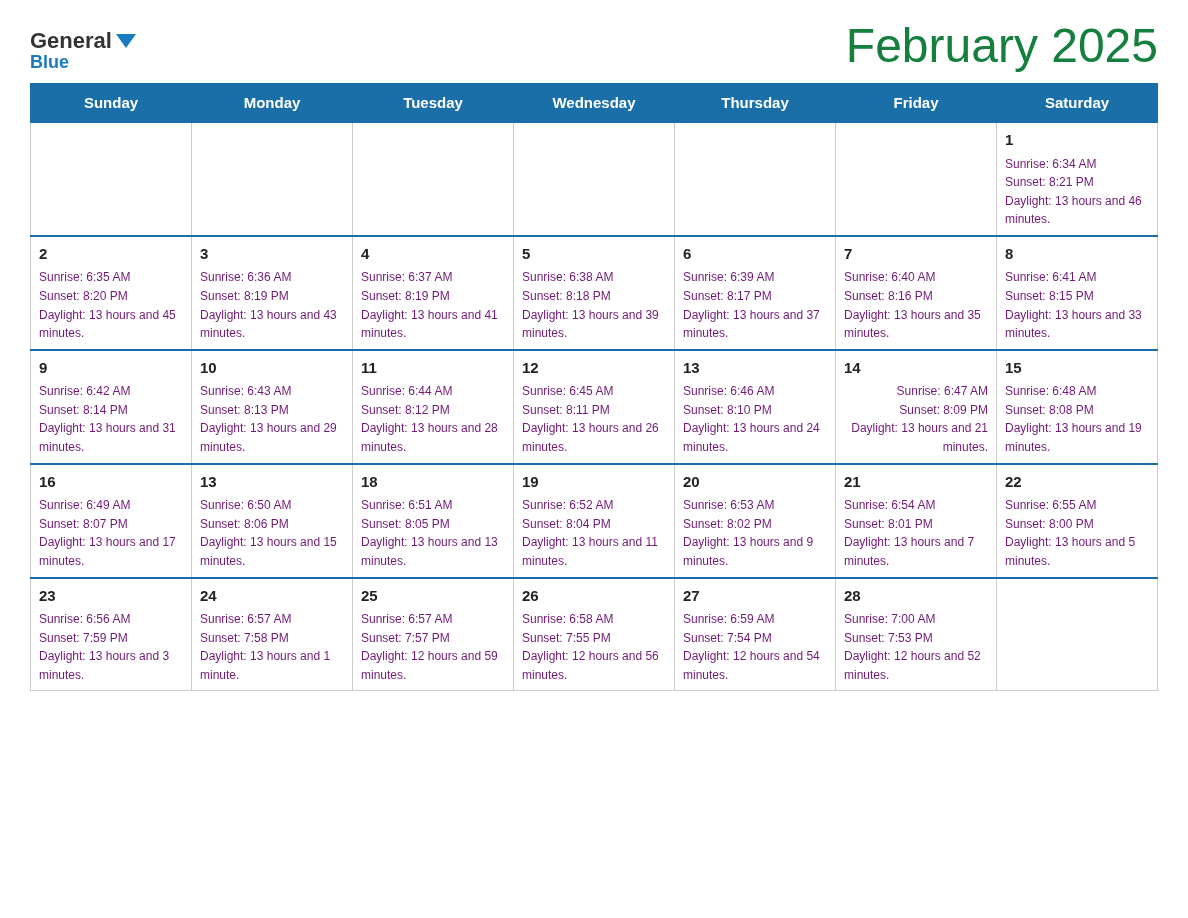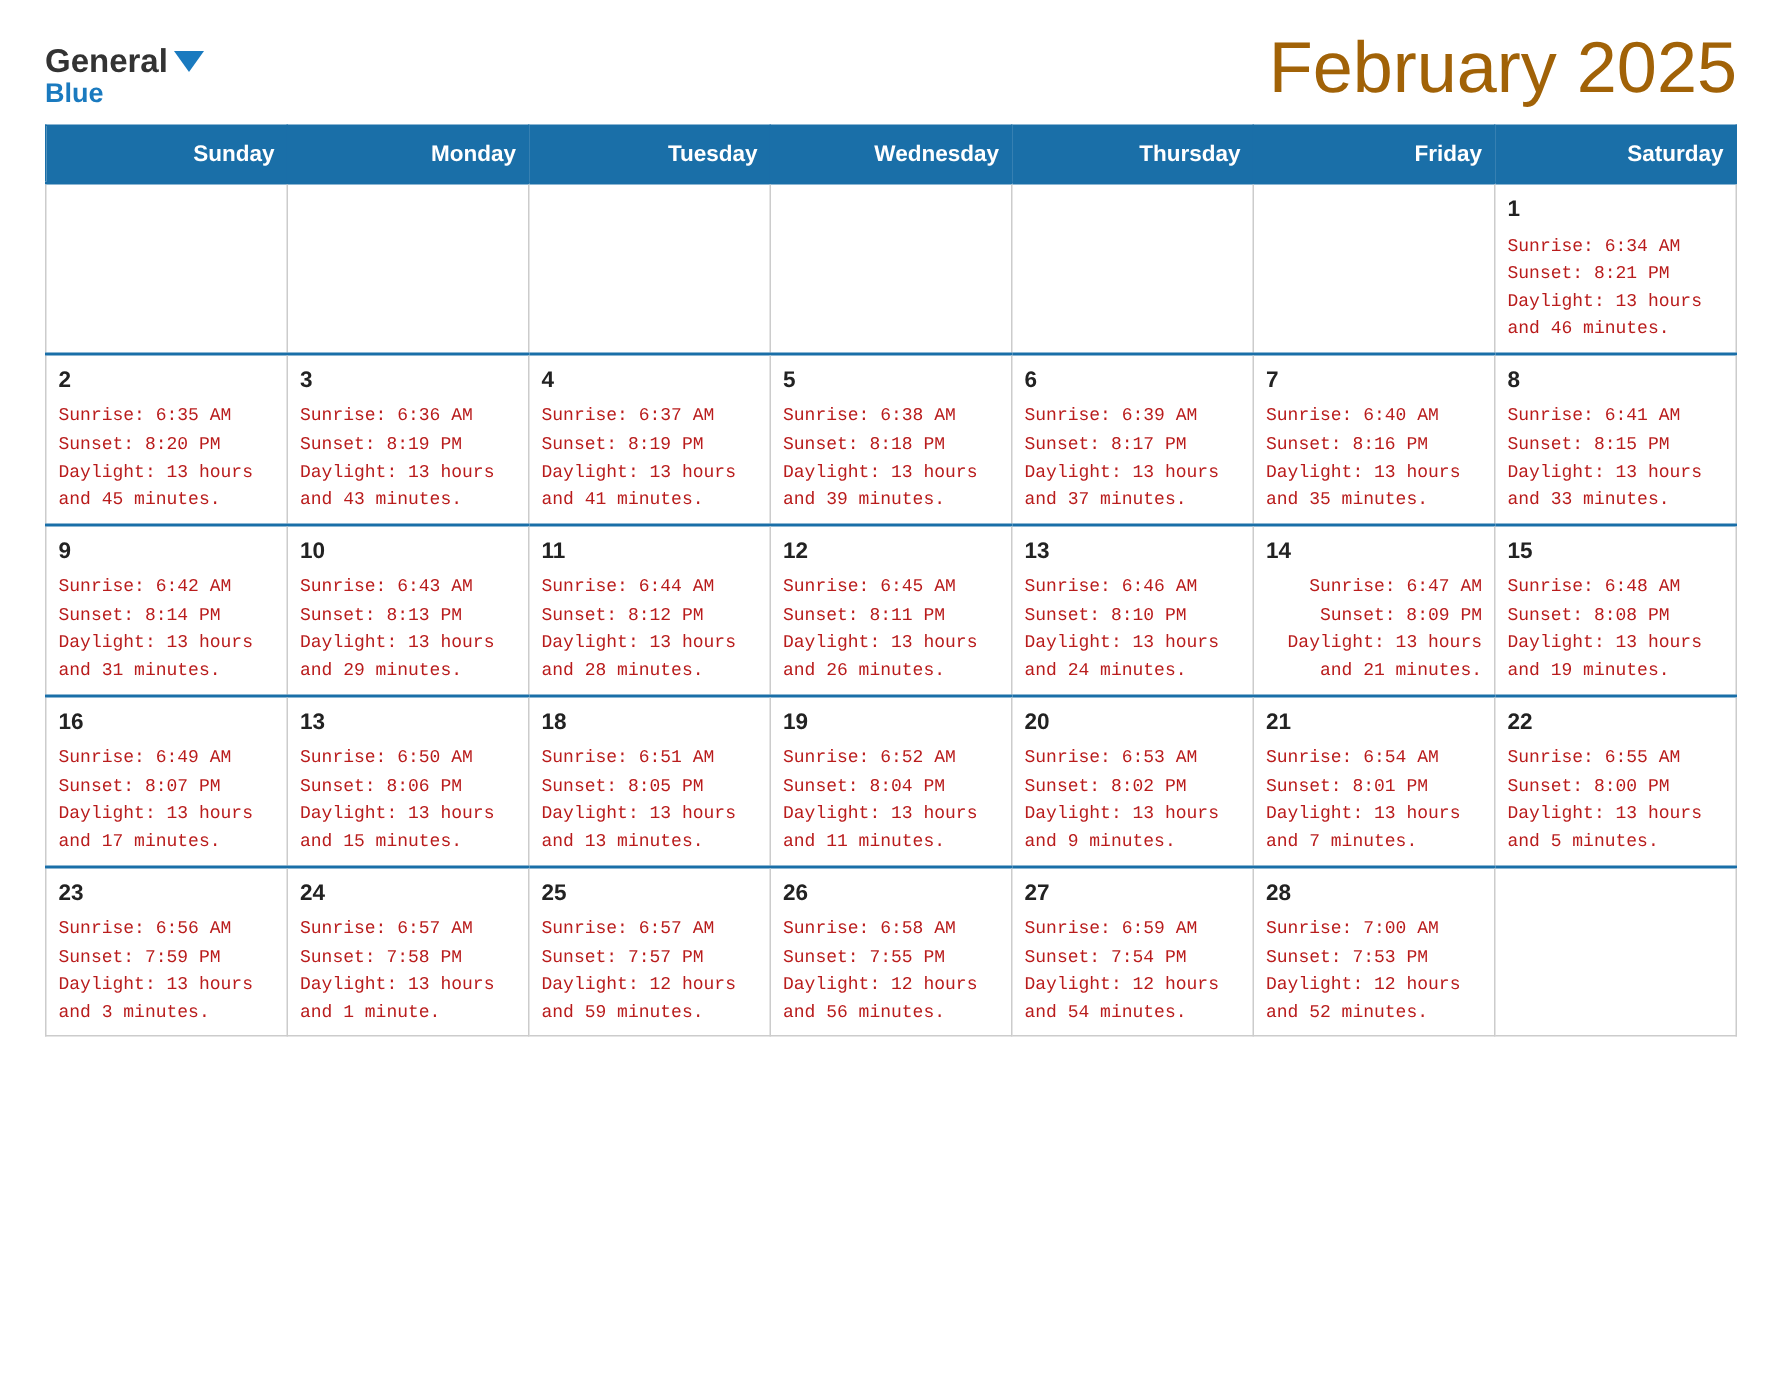--- a/index.html
+++ b/index.html
@@ -44,40 +44,40 @@
       color: #1a7abf;
       font-size: 18px;
       font-weight: bold;
     }
     .title-block {
       text-align: right;
     }
     .month-title {
       font-size: 48px;
       font-weight: normal;
-      color: #a16207;
+      color: #15803d;
       line-height: 1.1;
     }
     .location {
       font-size: 18px;
       color: #555;
       margin-top: 4px;
     }
     .calendar {
       width: 100%;
       border-collapse: collapse;
       margin-top: 10px;
     }
     .calendar th {
       background-color: #1a6fa8;
       color: #fff;
       padding: 10px 8px;
       font-size: 15px;
       font-weight: bold;
-      text-align: right;
+      text-align: center;
       border: 1px solid #1a6fa8;
     }
     .calendar td {
       vertical-align: top;
       border: 1px solid #ccc;
       padding: 6px 8px;
       width: 14.28%;
       min-height: 90px;
       background: #fff;
       font-size: 12.5px;
@@ -91,23 +91,22 @@
     }
     .day-number {
       font-size: 15px;
       font-weight: bold;
       color: #222;
       display: block;
       margin-bottom: 3px;
     }
     .day-info {
       font-size: 12px;
-      color: #b91c1c;
+      color: #701a75;
       line-height: 1.55;
-      font-family: Liberation Mono, monospace;
     }
     .empty-cell {
       background: #fff;
     }
     .week-row td {
       height: 100px;
     }
   </style>
 </head>
 <body>

